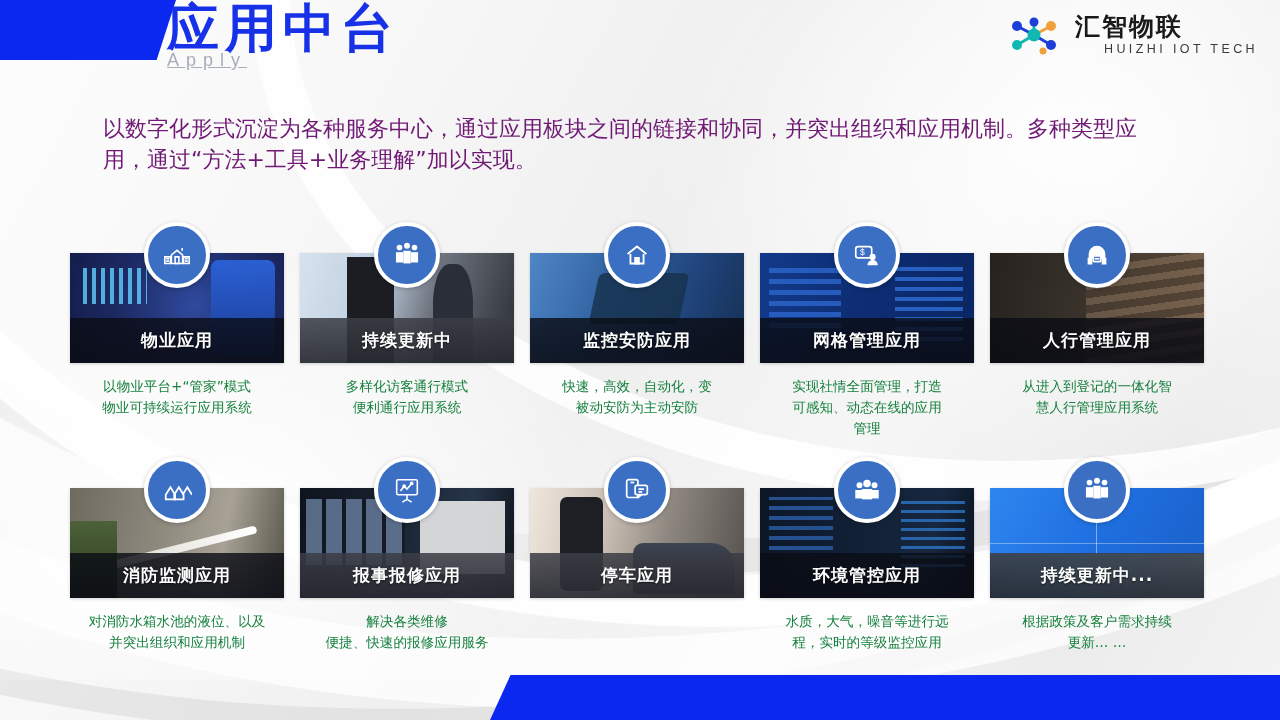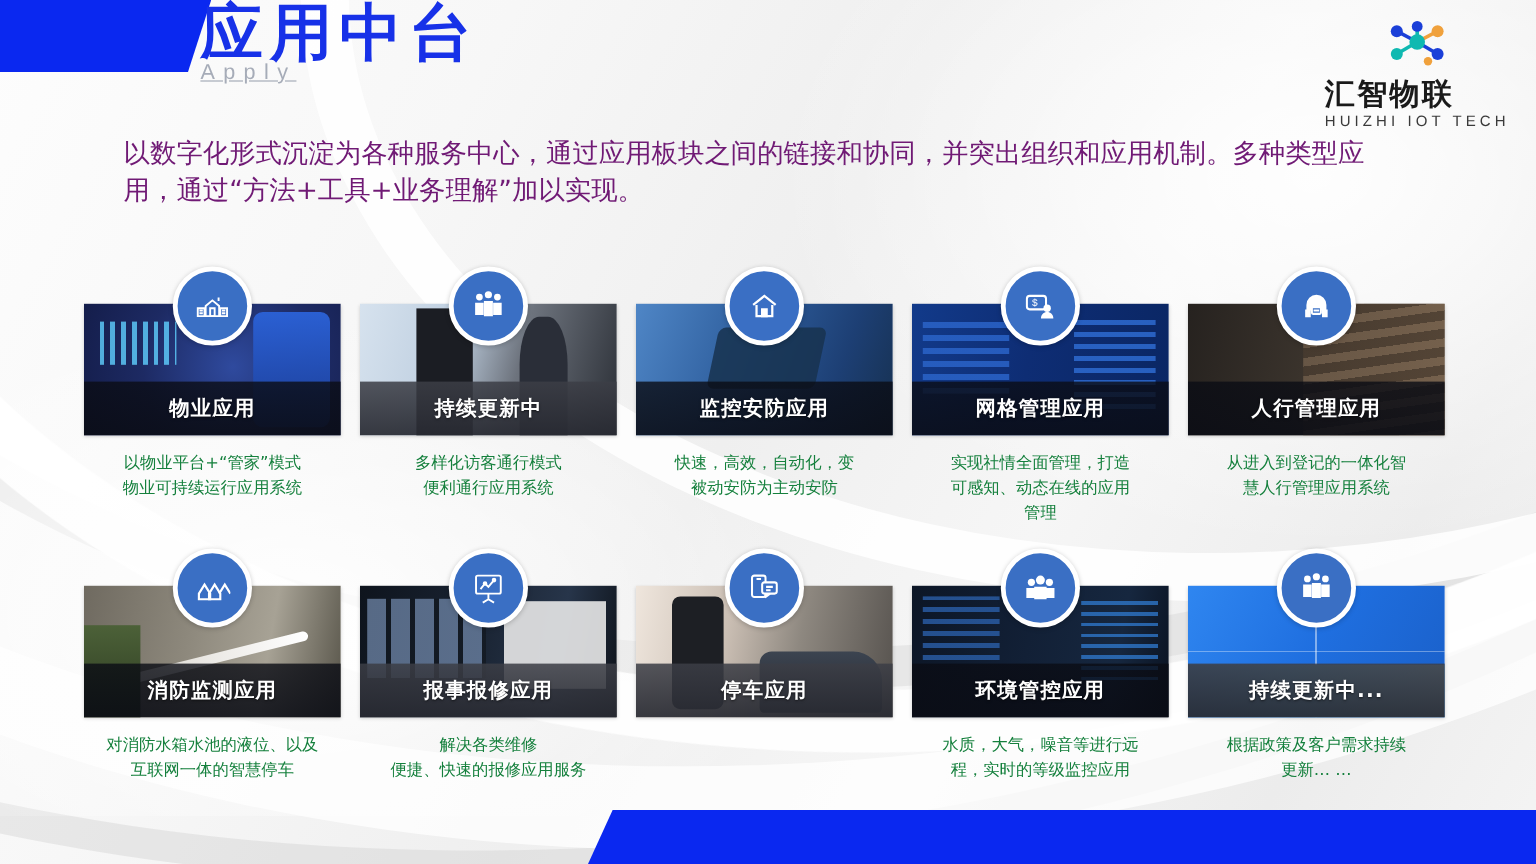--- a/index.html
+++ b/index.html
@@ -43,26 +43,26 @@
   #bottombar{position:absolute;left:490px;bottom:0;right:0;height:45px;
      background:#0a28f0;clip-path:polygon(2.6% 0,100% 0,100% 100%,0 100%);}
 
   #title-wrap{position:absolute;left:167px;top:4px;}
   #title{font-size:52px;font-weight:bold;color:#1731e8;letter-spacing:6px;
      line-height:48px;font-family:"DejaVu Sans","Liberation Sans",sans-serif;}
   #subtitle{font-size:18px;color:#a6acb8;letter-spacing:7px;margin-top:-2px;
      font-family:"Liberation Sans",sans-serif;text-decoration:underline;}
 
   
-  #logo{position:absolute;right:22px;top:14px;display:flex;align-items:center;gap:10px;flex-direction:column;}
+  #logo{position:absolute;right:22px;top:14px;display:flex;align-items:center;gap:10px;}
   #logo .mark{width:62px;height:42px;flex:none;}
   #logo .txt .cn{font-size:25px;font-weight:bold;color:#1a1a1a;letter-spacing:2px;
      font-family:"DejaVu Sans","Liberation Sans",sans-serif;line-height:26px;}
   #logo .txt .en{font-size:12.5px;color:#3a3a3a;letter-spacing:3.4px;margin-top:2px;
-     font-family:"Liberation Sans",sans-serif;}
+     font-family:"Liberation Sans",sans-serif;margin-left:29px;}
 
   
   #intro{position:absolute;left:103px;top:113px;width:1065px;
      font-size:22px;line-height:31px;color:#701a75;
      font-family:"DejaVu Sans","Liberation Sans",sans-serif;}
 
   
   .row{position:absolute;left:70px;width:1145px;display:flex;gap:16px;}
   #row1{top:253px;}
   #row2{top:488px;}
@@ -302,21 +302,21 @@
         </svg>
       </div>
       <div class="thumb">
         <div class="ph p-fire"></div>
         <div class="band">
           <span class="cardlabel">消防监测应用</span>
         </div>
       </div>
       <div class="desc">
         <div>对消防水箱水池的液位、以及</div>
-        <div>互联网一体的智慧停车</div>
+        <div>并突出组织和应用机制</div>
       </div>
     </div>
     <div class="card">
       <div class="badge">
         <svg viewBox="0 0 32 32" fill="none" stroke="#fff" stroke-width="1.7">
           <rect x="5" y="5" width="22" height="16" rx="1.5"></rect>
           <path d="M9 17l4-5 3 3 5-6"></path>
           <circle cx="13" cy="12" r="1.2" fill="#fff"></circle>
           <circle cx="21" cy="9" r="1.2" fill="#fff"></circle>
           <path d="M16 21v5M11 29l5-3 5 3"></path>

